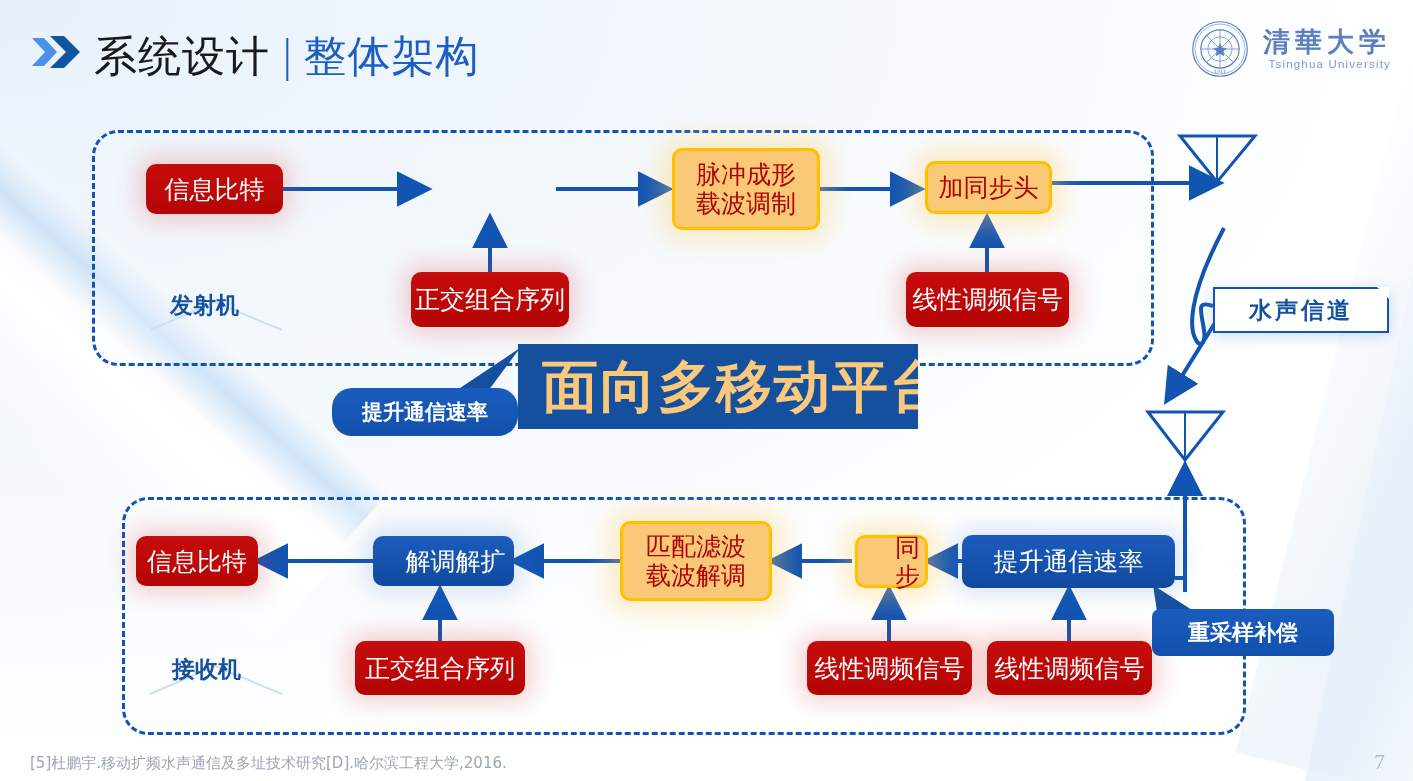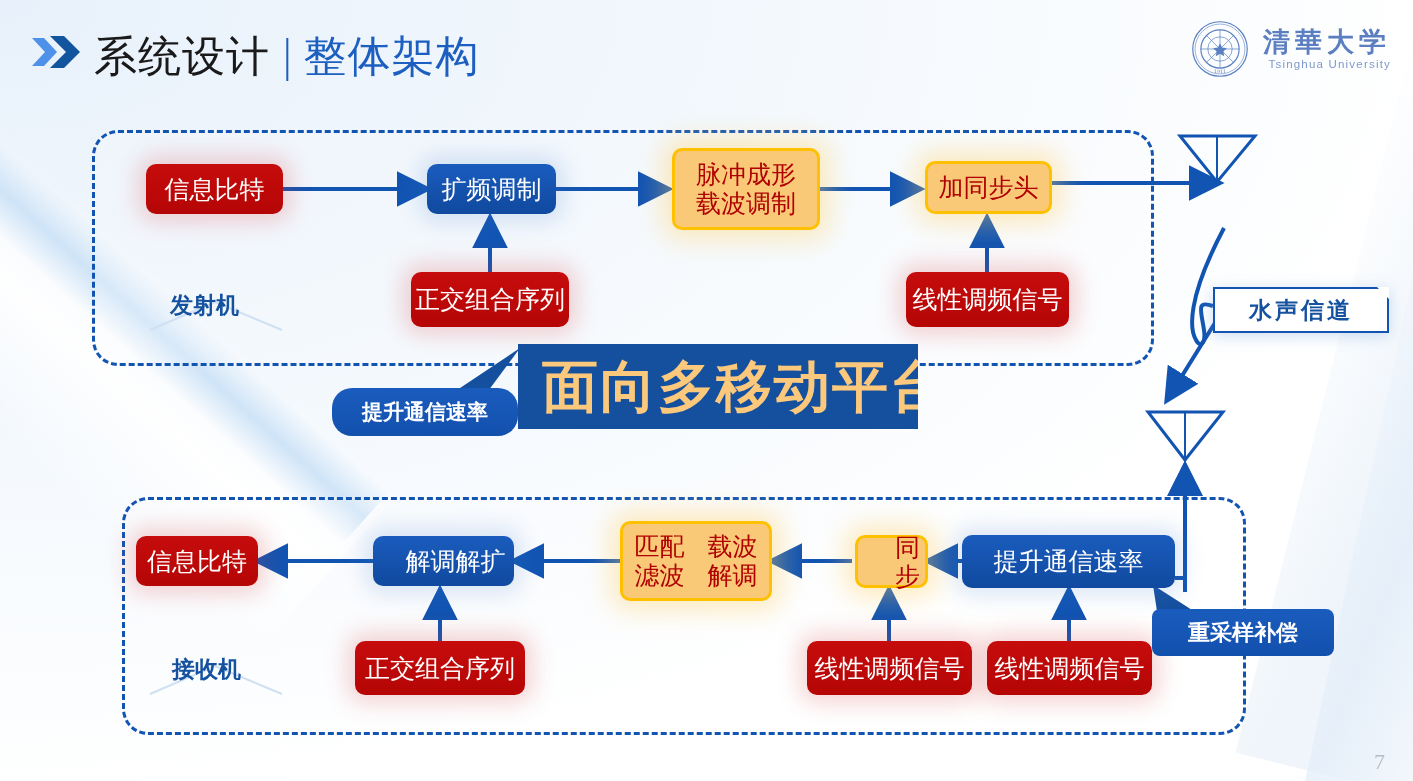--- a/index.html
+++ b/index.html
@@ -232,40 +232,39 @@
 
     <path d="M150,330 L215,302 L282,330" fill="none" stroke="#cfe0f2" stroke-width="2"></path>
     <path d="M150,694 L215,666 L282,694" fill="none" stroke="#cfe0f2" stroke-width="2"></path>
 
     <polygon points="520,348 474,410 442,400" fill="#15509f"></polygon>
     <polygon points="1153,585 1203,617 1160,631" fill="#15509f"></polygon>
   </svg>
 
   <div class="box red" style="left:146px;top:164px;width:137px;height:50px;font-size:25px;">信息比特</div>
 
-  <div class="box blue" style="left:427px;top:164px;width:129px;height:50px;font-size:25px;">扩频调制</div>
 
   <div class="box orange" style="left:672px;top:148px;width:148px;height:82px;font-size:25px;flex-direction:column;">
     <span>脉冲成形</span>
     <span>载波调制</span>
   </div>
 
   <div class="box orange" style="left:925px;top:161px;width:127px;height:53px;font-size:25px;">加同步头</div>
 
   <div class="box red" style="left:411px;top:272px;width:158px;height:55px;font-size:25px;">正交组合序列</div>
 
   <div class="box red" style="left:906px;top:272px;width:163px;height:55px;font-size:25px;">线性调频信号</div>
 
   <div class="grouplabel" style="left:170px;top:290px;">发射机</div>
 
   <div class="box red" style="left:136px;top:536px;width:122px;height:50px;font-size:25px;">信息比特</div>
 
   <div class="box blue" style="left:373px;top:536px;width:141px;height:50px;font-size:25px;padding-left:24px;">解调解扩</div>
 
-  <div class="box orange" style="left:620px;top:521px;width:152px;height:80px;font-size:25px;">
+  <div class="box orange" style="left:620px;top:521px;width:152px;height:80px;font-size:25px;flex-direction:column;">
     <span>匹配滤波</span>
     <span>载波解调</span>
   </div>
 
   <div class="box orange" style="left:855px;top:535px;width:73px;height:53px;font-size:25px;padding-left:32px;">同步</div>
 
   <div class="box blue" style="left:962px;top:535px;width:213px;height:53px;font-size:25px;">提升通信速率</div>
 
   <div class="box red" style="left:355px;top:641px;width:170px;height:54px;font-size:25px;">正交组合序列</div>
 
@@ -280,15 +279,16 @@
   </div>
 
   <div class="callout" style="left:332px;top:388px;width:186px;height:48px;font-size:21px;border-radius:20px;">提升通信速率</div>
 
   <div class="callout" style="left:1152px;top:609px;width:182px;height:47px;font-size:22px;">重采样补偿</div>
 
   <div id="banner">
     <div class="txt">面向多移动平台通</div>
   </div>
 
+  <div id="footnote">[5]杜鹏宇.移动扩频水声通信及多址技术研究[D].哈尔滨工程大学,2016.</div>
   <div id="pagenum">7</div>
 
 </div>
 
 </body></html>

